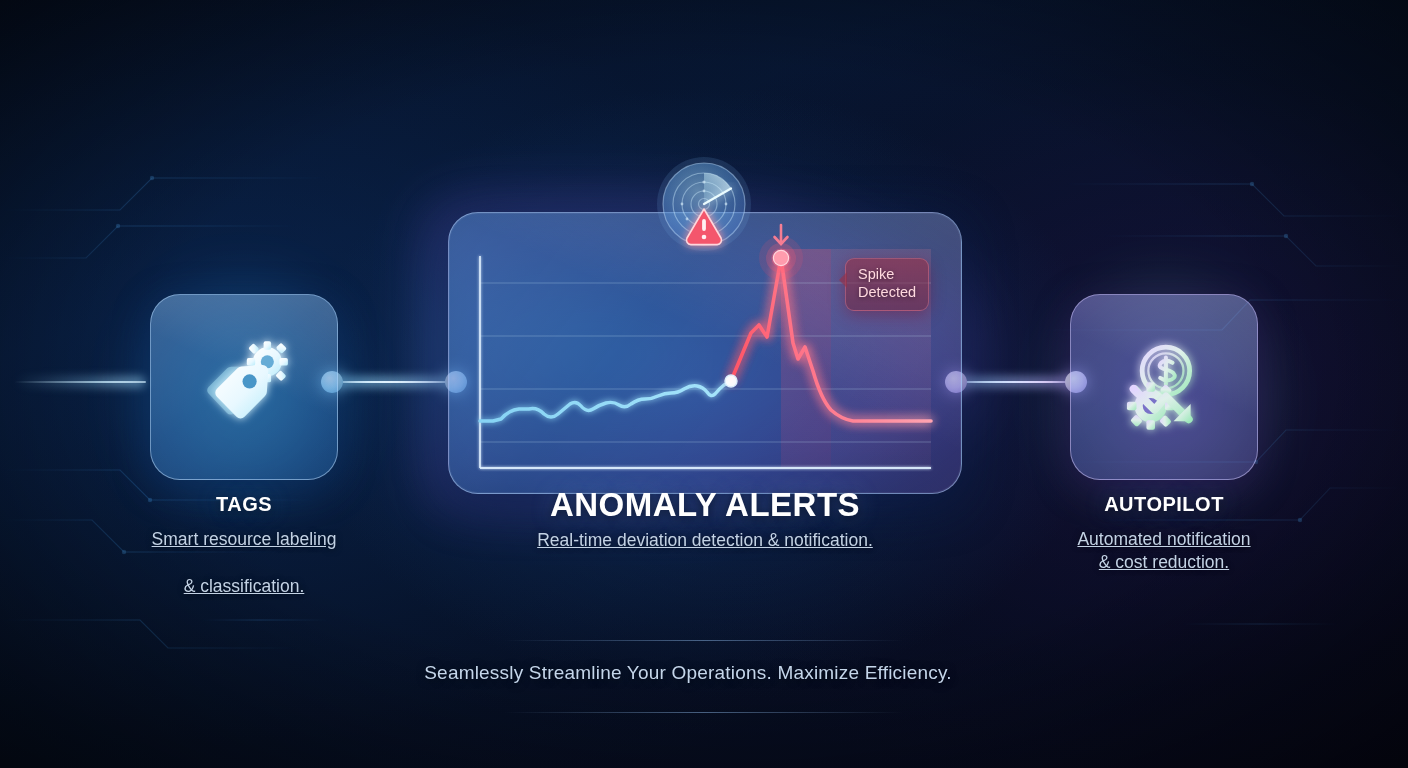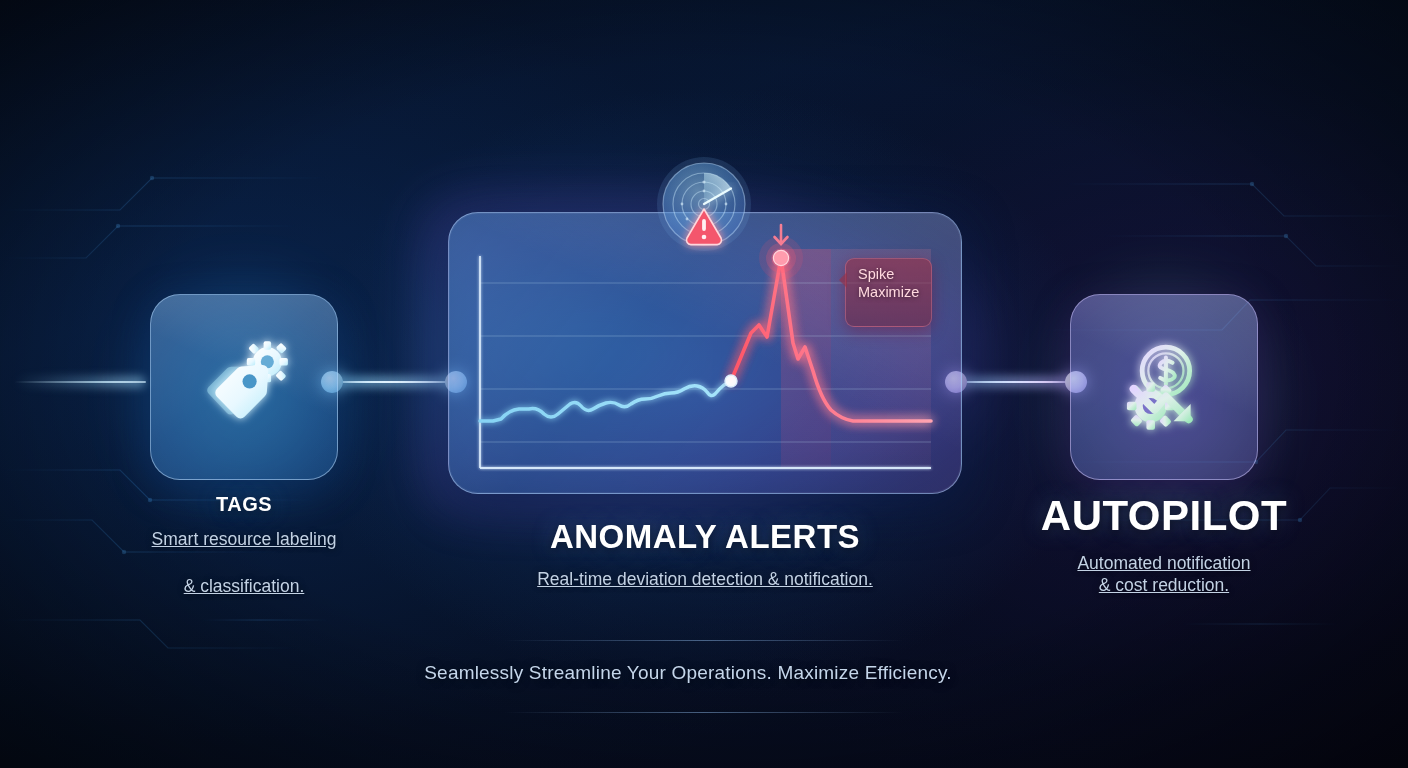--- a/index.html
+++ b/index.html
@@ -85,21 +85,21 @@
   #chart-svg { position:absolute; left:0; top:0; width:514px; height:282px; }
 
   
   #radar-badge {
     position:absolute; left:653px; top:153px; width:102px; height:102px;
   }
 
   
   #spike-tip {
     position:absolute; left:845px; top:258px;
-    padding:6px 12px 24px 12px;
+    padding:6px 12px 8px 12px;
     border-radius:9px;
     background:linear-gradient(180deg, rgba(150,48,72,0.62), rgba(112,38,66,0.58));
     border:1px solid rgba(255,140,160,0.35);
     color:#ffd9df;
     font-size:14.5px; line-height:1.26; font-weight:400;
     text-shadow:0 1px 4px rgba(0,0,0,0.5);
     box-shadow:0 4px 16px rgba(120,20,50,0.45);
   }
   #spike-tip .tip-arrow {
     position:absolute; left:-7px; top:13px;
@@ -334,21 +334,21 @@
         <path d="M325.5 24 L332 31 L338.5 24"></path>
       </g>
     </svg>
 
     <div class="card-gloss"></div>
   </div>
 
   <div id="spike-tip">
     <div class="tip-arrow"></div>
     <div>Spike</div>
-    <div>Maximize</div>
+    <div>Detected</div>
   </div>
 
   <svg id="radar-badge" viewBox="0 0 102 102">
     <defs>
       <radialGradient id="badgeBg" cx="42%" cy="34%" r="72%">
         <stop offset="0%" stop-color="#9fd4f2" stop-opacity=".50"></stop>
         <stop offset="55%" stop-color="#5f9ede" stop-opacity=".42"></stop>
         <stop offset="100%" stop-color="#3f6cc0" stop-opacity=".34"></stop>
       </radialGradient>
       <linearGradient id="sweepG" x1="0" y1="1" x2="1" y2="0">
@@ -380,23 +380,23 @@
         <circle cx="73" cy="51" r="1.4"></circle>
       <circle cx="34" cy="66" r="1.4"></circle>
     </g>
     <g filter="url(#badgeGlow)">
       <path d="M51 56 L68 85 a4.5 4.5 0 0 1 -3.9 6.6 L37.9 91.6 A4.5 4.5 0 0 1 34 85 Z" fill="#f4566c" stroke="#ffd6dc" stroke-width="1.6" stroke-linejoin="round"></path>
       <rect x="49.1" y="66" width="3.8" height="12" rx="1.9" fill="#fff0f2"></rect>
       <circle cx="51" cy="84" r="2.3" fill="#fff0f2"></circle>
     </g>
   </svg>
 
-  <div class="label-block" style="left:454px; top:520px; width:502px;">
+  <div class="label-block" style="left:454px; top:488px; width:502px;">
     <div class="label-title" style="font-size:33px;">ANOMALY ALERTS</div>
-    <div class="label-sub" style="font-size:17.5px; margin-top:13px;">Real-time deviation detection &amp; notification.</div>
+    <div class="label-sub" style="font-size:17.5px; margin-top:6px;">Real-time deviation detection &amp; notification.</div>
   </div>
 
   <div class="card-halo" style="left:1050px; top:274px; width:230px; height:228px;
               background:radial-gradient(ellipse at 50% 55%, rgba(150,120,245,0.48), rgba(90,180,160,0.22) 58%, rgba(0,0,0,0) 76%);"></div>
 
   <div class="card" id="savings-card" style="left:1070px; top:294px; width:188px; height:186px;
               background:linear-gradient(140deg, rgba(132,128,222,0.48) 0%, rgba(96,110,200,0.44) 45%, rgba(110,100,190,0.42) 100%);
               border:1.5px solid rgba(205,195,250,0.55);
               box-shadow:0 8px 34px rgba(36,16,78,0.6);">
     <div class="card-gloss"></div>
@@ -436,21 +436,21 @@
         </g>
         <circle cx="46" cy="80" r="8.4" fill="#6f64c4" opacity=".9"></circle>
 
         <path d="M28 62 L50 84 L62 70 L86 94" fill="none" stroke="url(#savGrad)" stroke-width="8.4" stroke-linecap="round" stroke-linejoin="round"></path>
         <path d="M88 96 L70 96 L88 78 Z" fill="url(#savGrad)"></path>
       </g>
     </svg>
   </div>
 
   <div class="label-block" style="left:1010px; top:494px; width:308px;">
-    <div class="label-title" style="font-size:42px;">AUTOPILOT</div>
+    <div class="label-title" style="font-size:20px;">AUTOPILOT</div>
     <div class="label-sub" style="font-size:17.5px; margin-top:13px;">Automated notification</div>
     <div class="label-sub" style="font-size:17.5px;">&amp; cost reduction.</div>
   </div>
 
   <div class="divider" style="top:640px;"></div>
   <div id="tagline">Seamlessly Streamline Your Operations. Maximize Efficiency.</div>
   <div class="divider" style="top:712px;"></div>
 
 </div>
 

